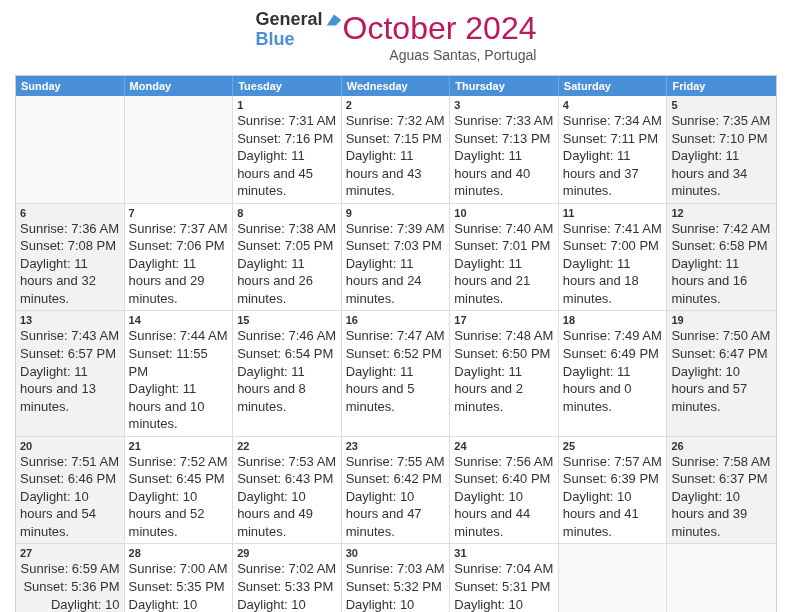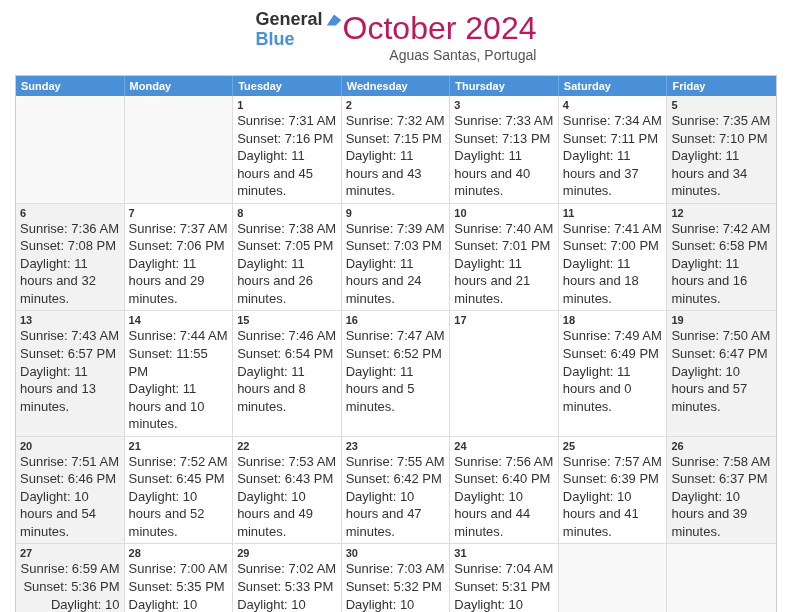--- a/index.html
+++ b/index.html
@@ -237,20 +237,23 @@
 Daylight: 11 hours and 8 minutes.</div>
           </div>
           <div class="cal-cell">
             <span class="day-num">16</span>
             <div class="cell-text" style="white-space: pre-wrap;">Sunrise: 7:47 AM
 Sunset: 6:52 PM
 Daylight: 11 hours and 5 minutes.</div>
           </div>
           <div class="cal-cell">
             <span class="day-num">17</span>
+            <div class="cell-text" style="white-space: pre-wrap;">Sunrise: 7:48 AM
+Sunset: 6:50 PM
+Daylight: 11 hours and 2 minutes.</div>
           </div>
           <div class="cal-cell">
             <span class="day-num">18</span>
             <div class="cell-text" style="white-space: pre-wrap;">Sunrise: 7:49 AM
 Sunset: 6:49 PM
 Daylight: 11 hours and 0 minutes.</div>
           </div>
           <div class="cal-cell shade">
             <span class="day-num">19</span>
             <div class="cell-text" style="white-space: pre-wrap;">Sunrise: 7:50 AM

